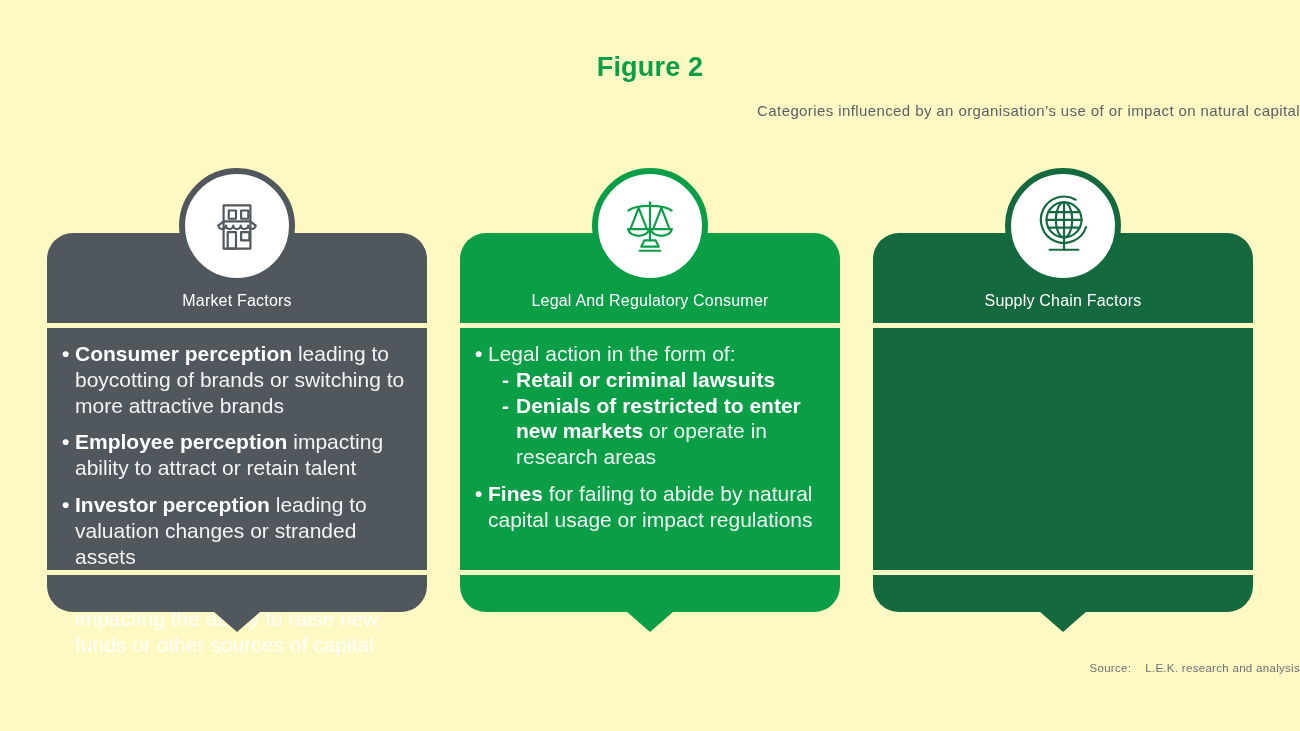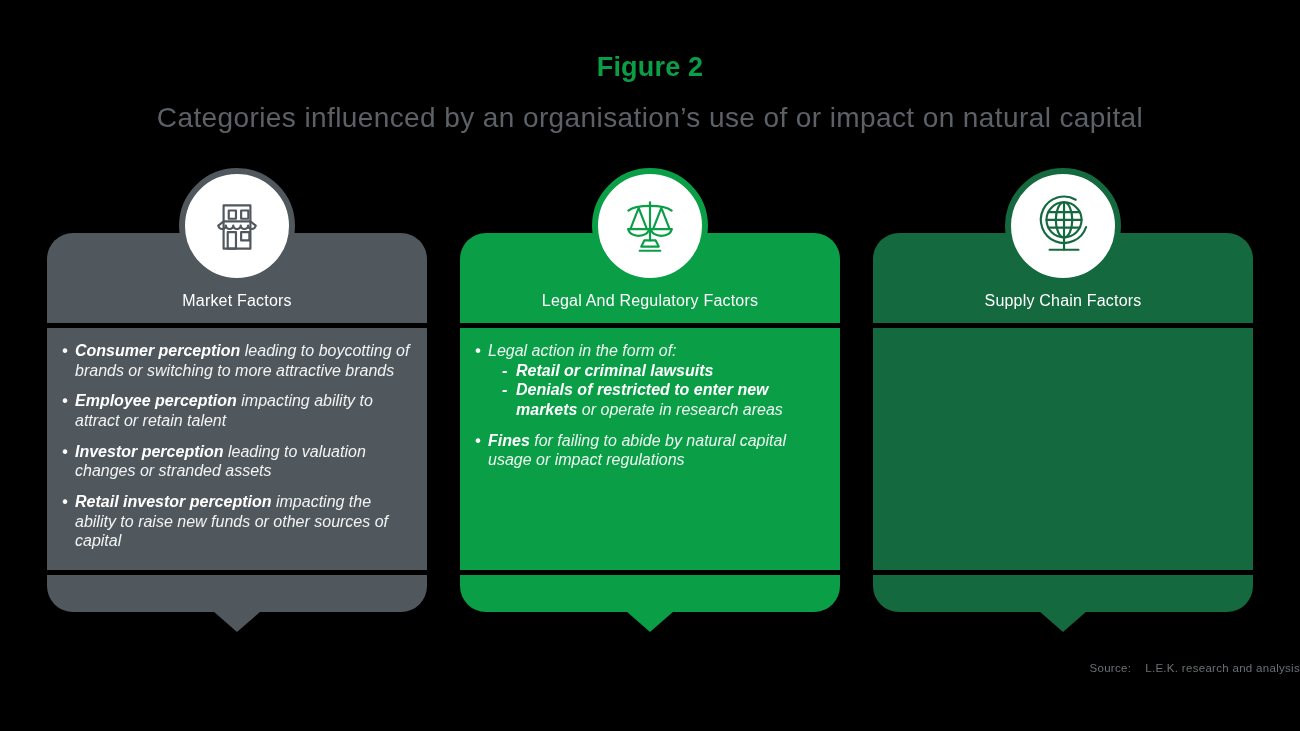--- a/index.html
+++ b/index.html
@@ -1,47 +1,47 @@
 <!DOCTYPE html>
 <html><head>
 <meta charset="utf-8">
 <style>
   html,body{margin:0;padding:0;background:#fff;}
   .canvas{
-    position:relative;width:1300px;height:731px;background:#000000;overflow:hidden;
+    position:relative;width:1300px;height:731px;background:#fef9c3;overflow:hidden;
     font-family:"Liberation Sans","DejaVu Sans",sans-serif;
   }
   .fig-label{
     position:absolute;top:52px;left:0;width:100%;text-align:center;
     font-size:27px;font-weight:700;letter-spacing:0.2px;
   }
   .fig-title{
-    position:absolute;top:102px;left:0;width:100%;text-align:center;
-    font-size:28px;color:#5B6167;letter-spacing:0.4px;font-weight:400;
+    position:absolute;top:102px;left:0;width:100%;text-align:right;
+    font-size:15px;color:#5B6167;letter-spacing:0.4px;font-weight:400;
   }
   .card{position:absolute;top:168px;width:380px;height:466px;--c:#444;}
   .badge{
     position:absolute;top:0;left:50%;margin-left:-58px;width:116px;height:116px;
     box-sizing:border-box;border-radius:50%;background:#fff;border:6px solid var(--c);
     display:flex;align-items:center;justify-content:center;color:var(--c);z-index:2;
   }
   .badge svg{width:66px;height:66px;display:block;}
   .card-header{
     position:absolute;top:65px;left:0;right:0;height:90px;background:var(--c);
     border-radius:26px 26px 0 0;display:flex;align-items:flex-end;justify-content:center;z-index:1;
   }
   .card-header h2{margin:12px 0 13px;color:#ffffff;font-size:16px;font-weight:400;letter-spacing:0.2px;}
   .card-body{
     position:absolute;top:160px;left:0;right:0;height:242px;background:var(--c);
     box-sizing:border-box;padding:13px 12px 0 15px;
   }
   ul.bullets{list-style:none;margin:0;padding:0;}
   .bullets li{
     position:relative;padding-left:13px;margin-bottom:11px;
-    font-size:16px;line-height:1.23;color:rgba(255,255,255,0.93);font-style:italic;
+    font-size:21px;line-height:1.23;color:rgba(255,255,255,0.93);
   }
   .bullets li::before{content:"\2022";position:absolute;left:0;top:0;color:#fff;font-weight:700;}
   .bullets b{font-weight:700;color:#ffffff;}
   .sub{position:relative;padding-left:16px;margin-left:12px;color:rgba(255,255,255,0.93);}
   .sub::before{content:"-";position:absolute;left:2px;top:0;color:#fff;font-weight:700;}
   .card-footer{
     position:absolute;top:407px;left:0;right:0;height:37px;background:var(--c);
     border-radius:0 0 26px 26px;
   }
   .card-pointer{
@@ -100,21 +100,21 @@
         <line x1="11" y1="35" x2="31" y2="35"></line>
         <path d="M11 35 a10 6.5 0 0 0 20 0"></path>
         <path d="M43 14.5 L35 35 M43 14.5 L51 35"></path>
         <line x1="33" y1="35" x2="53" y2="35"></line>
         <path d="M33 35 a10 6.5 0 0 0 20 0"></path>
         <path d="M26.5 46 h11 l3 6 h-17 z"></path>
         <line x1="22" y1="56" x2="42" y2="56"></line>
       </svg>
     </div>
     <header class="card-header">
-      <h2>Legal And Regulatory Factors</h2>
+      <h2>Legal And Regulatory Consumer</h2>
     </header>
     <div class="card-body">
       <ul class="bullets">
           <li><span>Legal action in the form of:</span><div class="sub"><b>Retail or criminal lawsuits</b></div><div class="sub"><b>Denials of restricted to enter new markets</b><span> or operate in research areas</span></div></li>
           <li><b>Fines</b><span> for failing to abide by natural capital usage or impact regulations</span></li>
         </ul>
     </div>
     <div class="card-footer"></div>
     <div class="card-pointer"></div>
   </section>

